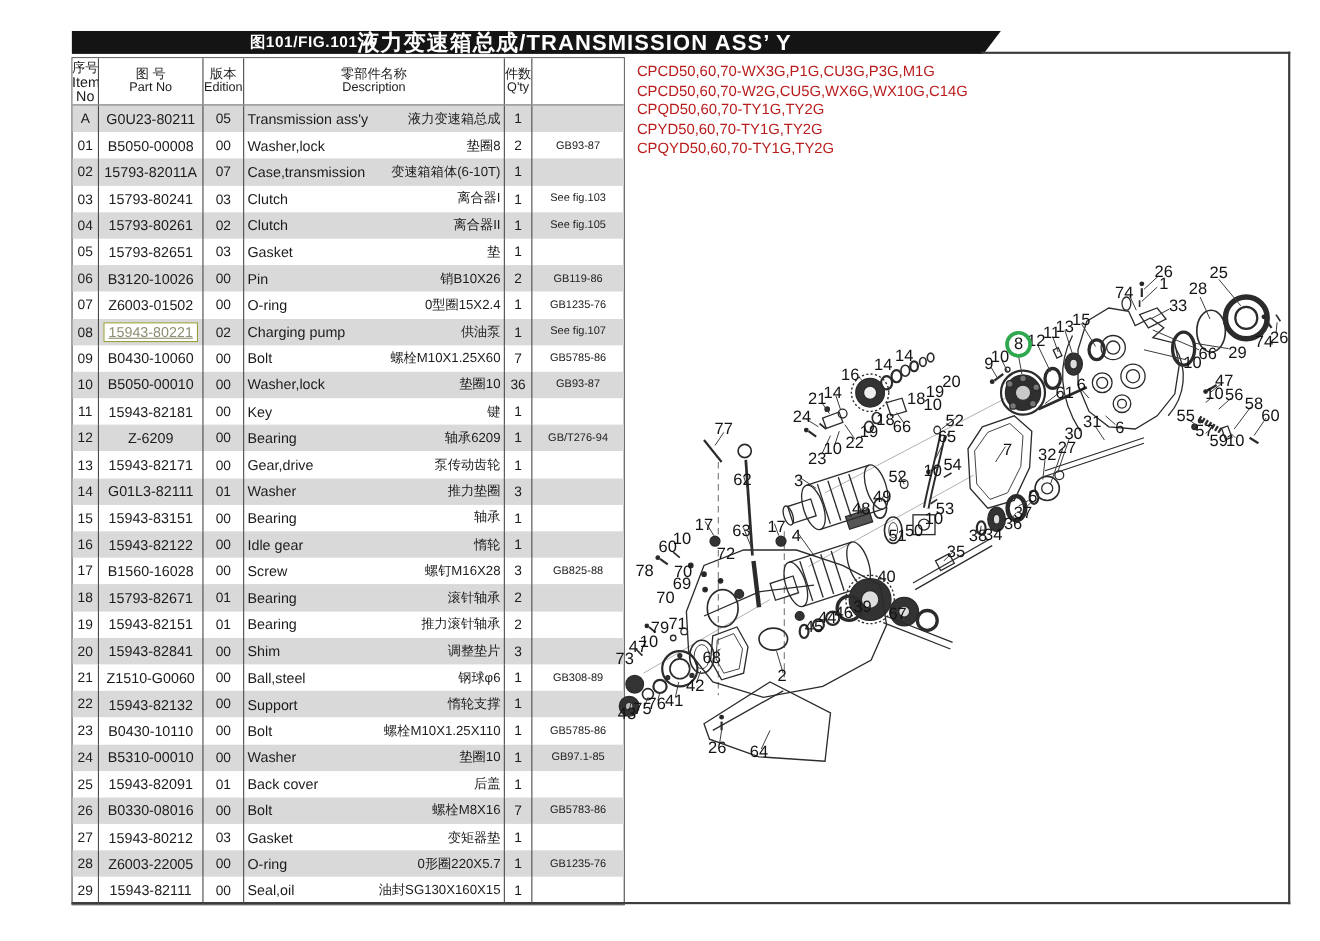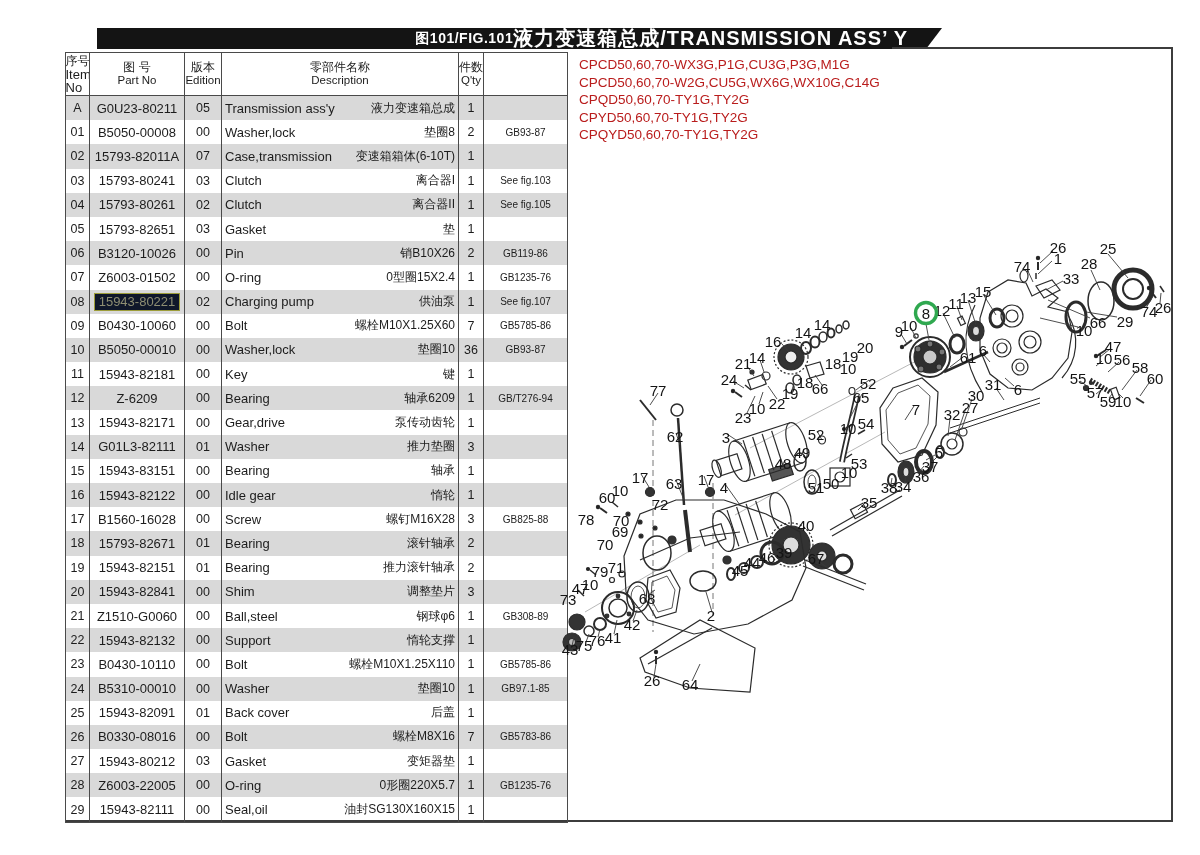--- a/index.html
+++ b/index.html
@@ -2,46 +2,46 @@
 <html><head>
 <meta charset="utf-8">
 <style>
   html,body{margin:0;padding:0;background:#fff;}
   .page{position:relative;width:1200px;height:855px;background:#fff;overflow:hidden;
         font-family:"Liberation Sans",sans-serif;color:#1c1c1c;}
 
   
   .titlebar{position:absolute;left:65px;top:28px;width:845px;height:21px;background:#141414;
             clip-path:polygon(0 0,100% 0,calc(100% - 16px) 100%,0 100%);
-            display:flex;align-items:center;justify-content:flex-end;margin-left:32px;}
+            display:flex;align-items:center;justify-content:center;}
   .titlebar .fig{color:#fff;font-size:14px;font-weight:bold;padding-left:6px;letter-spacing:.5px;}
   .titlebar .ttl{color:#fff;font-size:20px;font-weight:bold;padding-right:34px;letter-spacing:1px;}
 
   .rule{position:absolute;background:#3c3c3c;}
   .rule.top{left:892px;top:47px;width:281px;height:2px;}
   .rule.right{left:1171px;top:47px;width:2px;height:775px;}
   .rule.bottom{left:65px;top:820px;width:1108px;height:2px;}
 
   
   .ptable{position:absolute;left:65px;top:52px;width:503px;border:1px solid #4a4a4a;box-sizing:border-box;}
   .trow{display:grid;grid-template-columns:24px 95px 37px 237px 25px 83px;align-items:stretch;}
   .trow>div{border-right:1px solid #4a4a4a;display:flex;align-items:center;justify-content:center;
             overflow:hidden;white-space:nowrap;}
   .trow>div:last-child{border-right:none;gap:48px;}
   .thead{height:42px;border-bottom:1px solid #4a4a4a;background:#fff;}
-  .thead>div{flex-direction:column;font-size:11.5px;line-height:13px;text-align:left;}
+  .thead>div{flex-direction:column;font-size:11.5px;line-height:13px;text-align:center;}
   .thead .zh{font-size:12px;}
   .drow{height:24.2px;font-size:12.5px;}
   .drow.alt{background:#d9d9d9;}
   .drow .c-part{font-size:13px;}
   .drow .c-desc{justify-content:space-between;padding:0 3px;}
   .drow .c-desc .en{font-size:13px;}
   .drow .c-desc .zh{font-size:12px;}
   .drow .c-remark{font-size:10px;color:#222;}
-  .hl-part{background:#0f172a;border:1px solid #9d9d3a;color:#8e8e72;padding:0 4px;line-height:16px;}
+  .hl-part{background:#ffffff;border:1px solid #9d9d3a;color:#8e8e72;padding:0 4px;line-height:16px;text-decoration:underline;}
 
   
   .models{position:absolute;left:579px;top:56px;width:590px;font-size:13.5px;line-height:17.6px;color:#b91c1c;}
 
   
   .diagram{position:absolute;left:560px;top:235px;width:615px;height:585px;}
   .diagram svg{width:100%;height:100%;}
   .diagram text{font-family:"Liberation Sans",sans-serif;font-size:15px;fill:#141414;}
 </style>
 </head>

